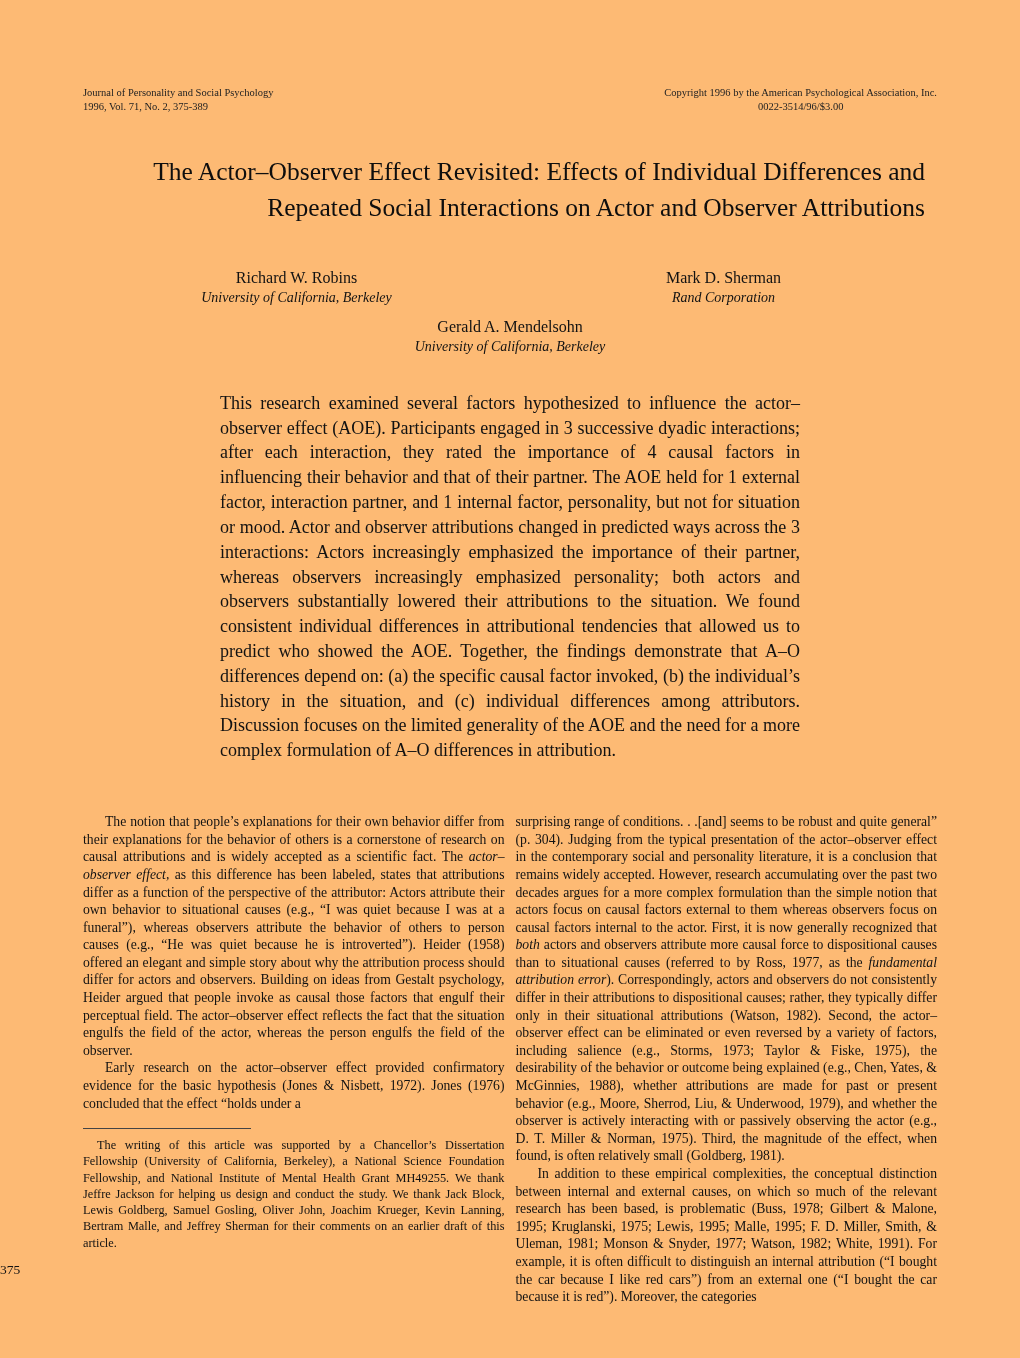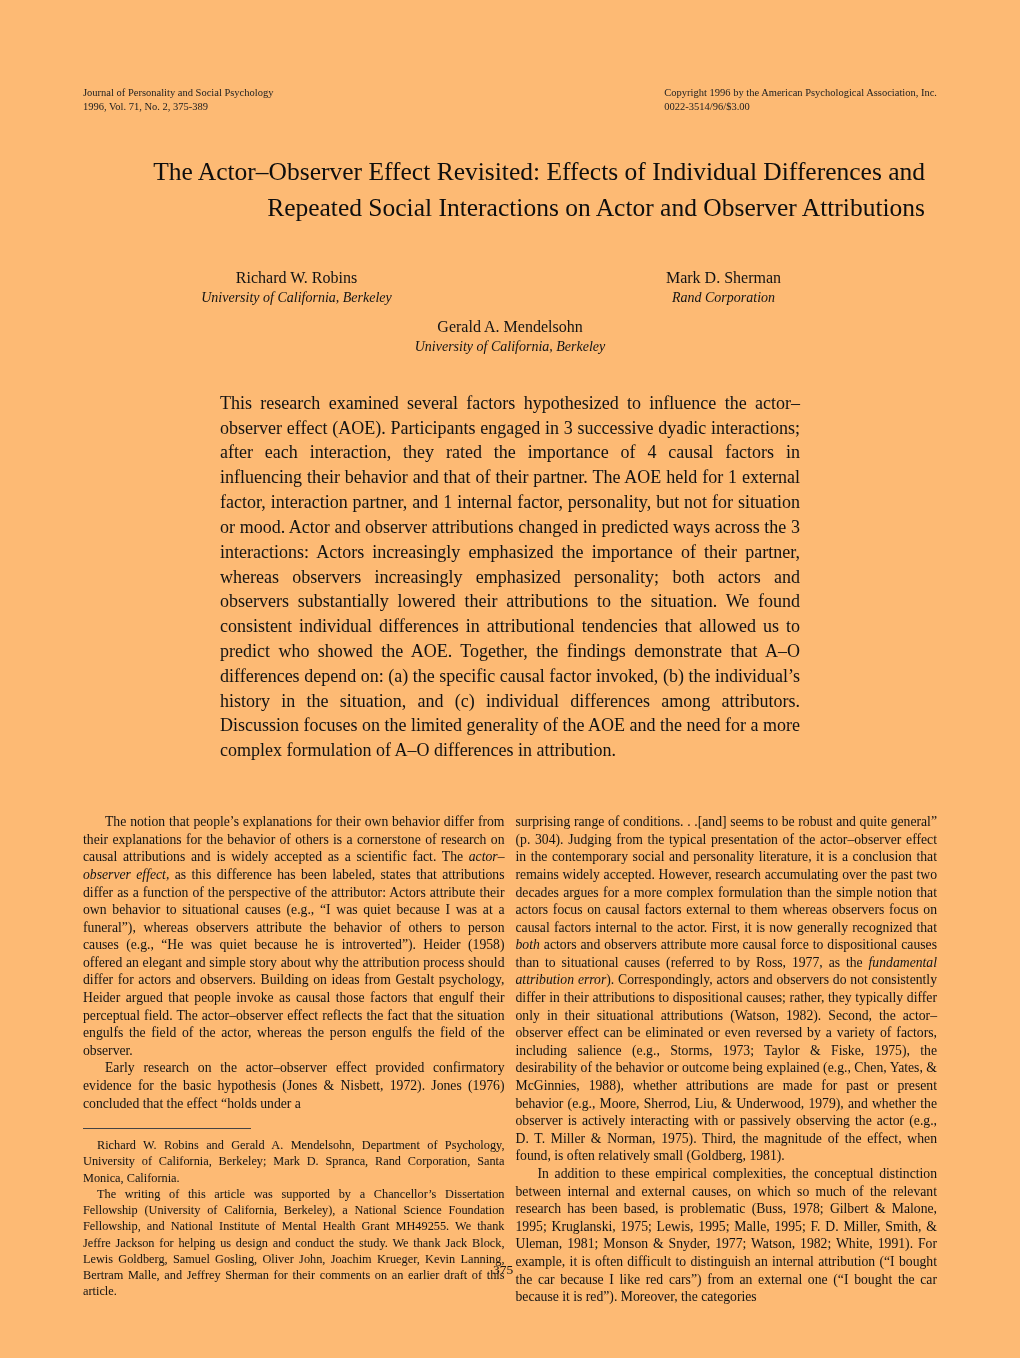--- a/index.html
+++ b/index.html
@@ -18,21 +18,21 @@
     padding: 86px 83px 40px 83px;
     overflow: hidden;
   }
   .running-head {
     display: flex;
     justify-content: space-between;
     font-size: 10.5px;
     line-height: 1.35;
     color: #222;
   }
-  .head-right { text-align: left; }
+  .head-right { text-align: center; }
   .title {
     margin: 40px auto 0;
     max-width: 830px;
     text-align: right;
     font-size: 25.5px;
     font-weight: 400;
     line-height: 1.38;
     color: #0e0e0e;
   }
   .authors-row {
@@ -73,21 +73,20 @@
     border: none;
     border-top: 1px solid #444;
     width: 168px;
     margin: 0 0 8px 0;
   }
   .footnote p { text-indent: 14px; }
   .page-number {
     position: absolute;
     left: 0; right: 14px;
     bottom: 80px;
-    text-align: center;
     font-size: 13.5px;
   }
 </style>
 </head>
 <body>
 
 <div class="page">
 
   <header class="running-head">
     <div class="head-left">
@@ -121,21 +120,20 @@
 
   <div class="columns">
     <div class="col">
       <div>
           <p>The notion that people’s explanations for their own behavior differ from their explanations for the behavior of others is a cornerstone of research on causal attributions and is widely accepted as a scientific fact. The <i>actor–observer effect,</i> as this difference has been labeled, states that attributions differ as a function of the perspective of the attributor: Actors attribute their own behavior to situational causes (e.g., “I was quiet because I was at a funeral”), whereas observers attribute the behavior of others to person causes (e.g., “He was quiet because he is introverted”). Heider (1958) offered an elegant and simple story about why the attribution process should differ for actors and observers. Building on ideas from Gestalt psychology, Heider argued that people invoke as causal those factors that engulf their perceptual field. The actor–observer effect reflects the fact that the situation engulfs the field of the actor, whereas the person engulfs the field of the observer.</p>
           <p>Early research on the actor–observer effect provided confirmatory evidence for the basic hypothesis (Jones &amp; Nisbett, 1972). Jones (1976) concluded that the effect “holds under a</p>
         </div>
       <div class="footnote">
         <hr class="footnote-rule">
         <div>
-            <p>Richard W. Robins and Gerald A. Mendelsohn, Department of Psychology, University of California, Berkeley; Mark D. Spranca, Rand Corporation, Santa Monica, California.</p>
             <p>The writing of this article was supported by a Chancellor’s Dissertation Fellowship (University of California, Berkeley), a National Science Foundation Fellowship, and National Institute of Mental Health Grant MH49255. We thank Jeffre Jackson for helping us design and conduct the study. We thank Jack Block, Lewis Goldberg, Samuel Gosling, Oliver John, Joachim Krueger, Kevin Lanning, Bertram Malle, and Jeffrey Sherman for their comments on an earlier draft of this article.</p>
           </div>
       </div>
     </div>
     <div class="col">
       <div>
           <p class="noindent">surprising range of conditions. . .[and] seems to be robust and quite general” (p. 304). Judging from the typical presentation of the actor–observer effect in the contemporary social and personality literature, it is a conclusion that remains widely accepted. However, research accumulating over the past two decades argues for a more complex formulation than the simple notion that actors focus on causal factors external to them whereas observers focus on causal factors internal to the actor. First, it is now generally recognized that <i>both</i> actors and observers attribute more causal force to dispositional causes than to situational causes (referred to by Ross, 1977, as the <i>fundamental attribution error</i>). Correspondingly, actors and observers do not consistently differ in their attributions to dispositional causes; rather, they typically differ only in their situational attributions (Watson, 1982). Second, the actor–observer effect can be eliminated or even reversed by a variety of factors, including salience (e.g., Storms, 1973; Taylor &amp; Fiske, 1975), the desirability of the behavior or outcome being explained (e.g., Chen, Yates, &amp; McGinnies, 1988), whether attributions are made for past or present behavior (e.g., Moore, Sherrod, Liu, &amp; Underwood, 1979), and whether the observer is actively interacting with or passively observing the actor (e.g., D. T. Miller &amp; Norman, 1975). Third, the magnitude of the effect, when found, is often relatively small (Goldberg, 1981).</p>
           <p>In addition to these empirical complexities, the conceptual distinction between internal and external causes, on which so much of the relevant research has been based, is problematic (Buss, 1978; Gilbert &amp; Malone, 1995; Kruglanski, 1975; Lewis, 1995; Malle, 1995; F. D. Miller, Smith, &amp; Uleman, 1981; Monson &amp; Snyder, 1977; Watson, 1982; White, 1991). For example, it is often difficult to distinguish an internal attribution (“I bought the car because I like red cars”) from an external one (“I bought the car because it is red”). Moreover, the categories</p>
         </div>
     </div>

